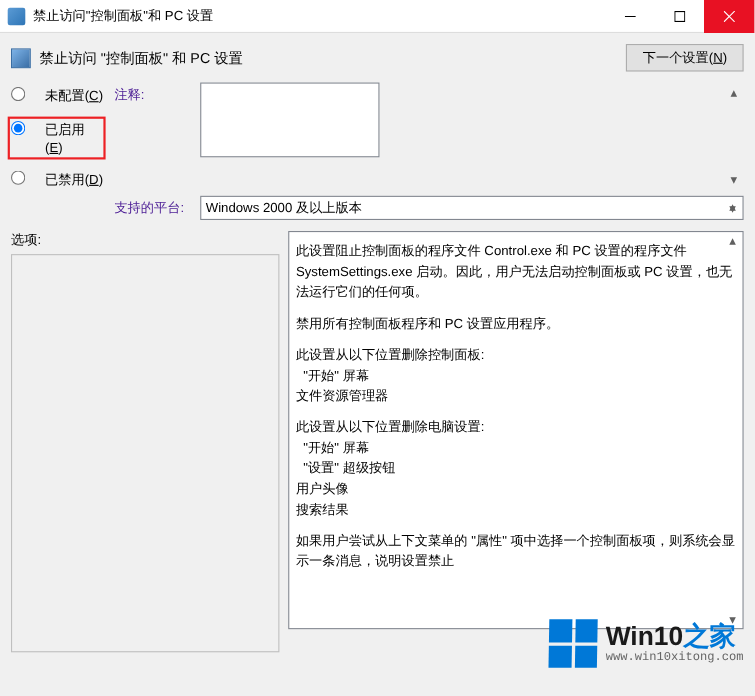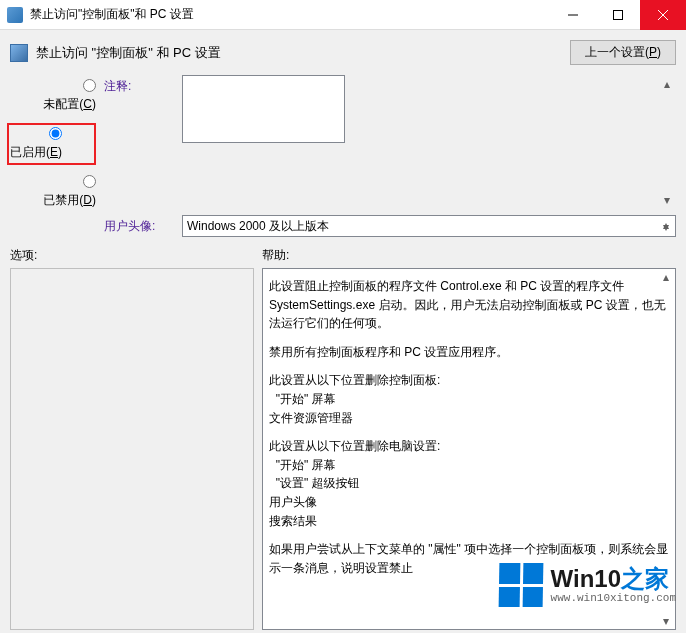--- a/index.html
+++ b/index.html
@@ -67,25 +67,24 @@
     }
     .config-col {
       width: 86px;
       display: flex;
       flex-direction: column;
       gap: 10px;
       padding-top: 4px;
     }
     .radio-row {
       display: flex;
-      align-items: flex-end;
-      gap: 4px;
+      align-items: flex-start;
+      gap: 18px;
       font-size: 12px;
       cursor: pointer;
-      flex-direction: column;
     }
     .radio-row input { margin: 0; }
     .radio-enabled-wrap{
       border: 2px solid #ed2024;
       padding: 2px 4px 2px 1px;
       margin-left:-3px;
       display:inline-flex;
     }
     .label-cell { width: 70px; font-size:12px; color:#4c1d95; padding-top:3px;}
     .comment-box {
@@ -196,21 +195,21 @@
   </div>
 </div>
 
 <div class="content">
 
   <div class="header-row">
     <div class="header-icon"></div>
     <div class="header-title">
       <span>禁止访问 "控制面板" 和 PC 设置</span><span class="faint"></span>
     </div>
-    <button class="nav-btn"><span>上一个设置(<u>P</u>)</span></button>
+    <button class="nav-btn"><span>下一个设置(<u>N</u>)</span></button>
   </div>
 
   <div class="row1">
     <div class="config-col">
       <label class="radio-row">
         <input type="radio" name="cfg" style="">
         <span>未配置(<u>C</u>)</span>
       </label>
       <span class="radio-enabled-wrap">
         <label class="radio-row">
@@ -226,35 +225,34 @@
     <div class="label-cell">注释:</div>
     <div style="flex:1;position:relative;">
       <textarea class="comment-box" style=""></textarea>
       <div class="scroll-arrow up">▴</div>
       <div class="scroll-arrow down">▾</div>
     </div>
   </div>
 
   <div class="row1">
     <div class="config-col"></div>
-    <div class="label-cell">用户头像:</div>
+    <div class="label-cell">支持的平台:</div>
     <div class="platform-box">
       <span>Windows 2000 及以上版本</span>
       <div class="scroll-arrow up" style="top:1px">▴</div>
       <div class="scroll-arrow down" style="bottom:1px">▾</div>
     </div>
   </div>
 
   <div class="lower">
     <div class="options-col">
       <div class="section-label">选项:</div>
       <div class="options-box"></div>
     </div>
     <div class="help-col">
-      <div class="section-label">帮助:</div>
       <div class="help-box">
         <div class="help-para">此设置阻止控制面板的程序文件 Control.exe 和 PC 设置的程序文件 SystemSettings.exe 启动。因此，用户无法启动控制面板或 PC 设置，也无法运行它们的任何项。</div>
         <div class="help-para">禁用所有控制面板程序和 PC 设置应用程序。</div>
         <div class="help-para">此设置从以下位置删除控制面板:
   "开始" 屏幕
 文件资源管理器</div>
         <div class="help-para">此设置从以下位置删除电脑设置:
   "开始" 屏幕
   "设置" 超级按钮
 用户头像

